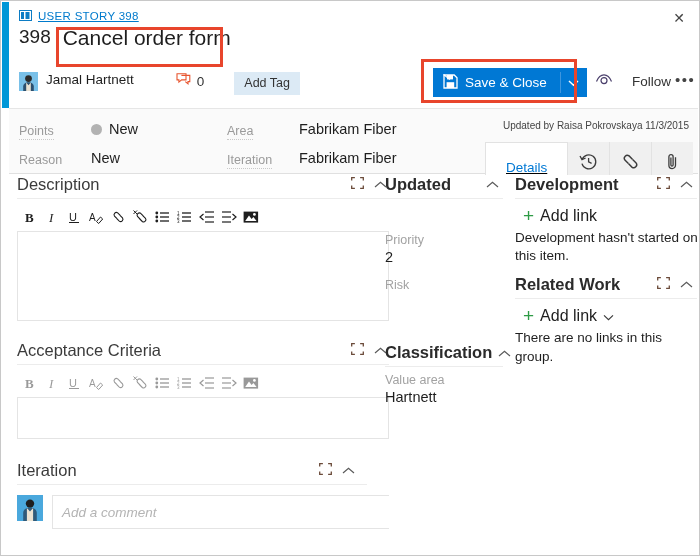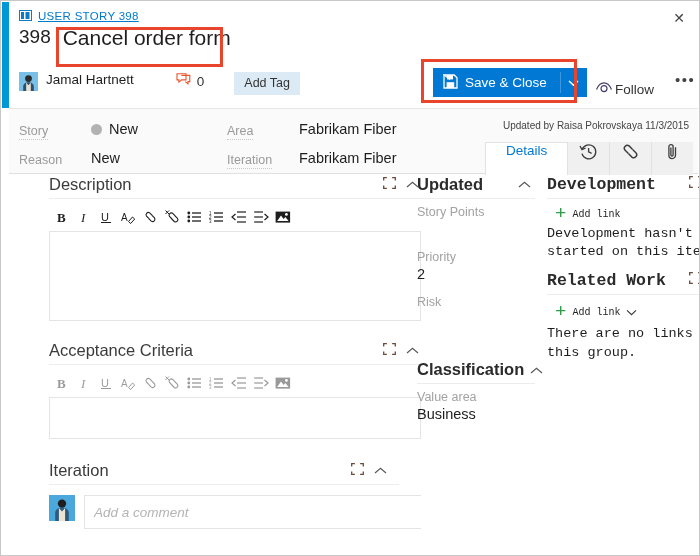--- a/index.html
+++ b/index.html
@@ -113,23 +113,23 @@
     font-size: 13.5px;
     white-space: nowrap;
   }
   .save-close .sc-div { width: 1px; background: #3e96de; margin: 4px 0; }
   .save-close .sc-caret {
     display: flex; align-items: center; justify-content: center;
     width: 26px;
   }
   .follow-btn {
     position: absolute;
-    left: 586px; top: 78px;
+    left: 586px; top: 70px;
     display: flex; align-items: center;
-    gap: 2px;
+    gap: 19px;
     cursor: pointer;
   }
   .follow-btn .lbl { font-size: 13.5px; color: #333; }
   .more-btn {
     position: absolute;
     left: 666px; top: 73px;
     cursor: pointer;
     color: #444;
     font-size: 15px;
     letter-spacing: 1.5px;
@@ -185,48 +185,48 @@
   }
 
   
   .tabstrip {
     position: absolute;
     left: 484px; top: 141px;
     display: flex; align-items: stretch;
     height: 33px;
   }
   .tab {
-    display: flex; align-items: flex-start; justify-content: center;
+    display: flex; align-items: flex-end; justify-content: center;
     min-width: 42px;
     padding: 0 6px;
     background: #f0f0f0;
     border-left: 1px solid #e2e2e2;
     cursor: pointer;
+    text-decoration: underline;
   }
   .tab:first-child { border-left: 1px solid #e2e2e2; }
   .tab.active {
     background: #ffffff;
     border-top: 1px solid #e2e2e2;
   }
   .tab .tab-label {
     font-size: 13.5px;
     color: #0078d4;
     padding: 0 14px;
   }
 
   
   .body {
     position: absolute;
     left: 8px; top: 174px; right: 1px; bottom: 1px;
     background: #ffffff;
-    margin-left: 32px;
   }
   .col-left  { position: absolute; left: 8px; top: 0; width: 372px; }
   .col-mid   { position: absolute; left: 376px; top: 0; width: 128px; }
-  .col-right { position: absolute; left: 506px; top: 0; width: 186px; font-family: Liberation Mono, monospace; }
+  .col-right { position: absolute; left: 506px; top: 0; width: 186px; }
 
   .section { margin-bottom: 2px; }
   .sec-head {
     position: relative;
     display: flex; align-items: baseline;
     padding-bottom: 4px;
   }
   .sec-title {
     font-size: 16.5px;
     color: #3b3b3b;
@@ -278,21 +278,21 @@
     gap: 6px;
     margin: 8px 0 4px 8px;
     cursor: pointer;
   }
   .addlink .plus {
     color: #2e9b46;
     font-size: 19px;
     line-height: 14px;
     font-weight: 400;
   }
-  .addlink .lbl { font-size: 10px; color: #1e1e1e; }
+  .addlink .lbl { font-size: 16px; color: #1e1e1e; }
   .hint {
     font-size: 13.5px;
     color: #1e1e1e;
     line-height: 1.35;
     margin: 2px 0 10px 0;
   }
 
   .comment-row {
     display: flex; align-items: flex-start;
     margin-top: 10px;
@@ -402,21 +402,21 @@
       <span class="lbl">Follow</span>
     </div>
 
     <div class="more-btn">•••</div>
 
     <div class="close-btn">✕</div>
   </div>
 
   <div class="fields-strip">
     <div class="fgroup" style="left:10px; top:12px;">
-      <span class="flabel">Story</span>
+      <span class="flabel">Points</span>
     </div>
     <div class="fgroup" style="left:82px; top:11px;">
       <span class="state-dot"></span><span class="fvalue">New</span>
     </div>
 
     <div class="fgroup" style="left:10px; top:41px;">
       <span class="flabel plain">Reason</span>
     </div>
     <div class="fgroup" style="left:82px; top:40px;">
       <span class="fvalue">New</span>
@@ -730,21 +730,20 @@
           <span class="sec-ctrls" style="right:14px;">
             <span>
               <svg width="13" height="8" viewBox="0 0 13 8">
                 <polyline points="1,6 6.5,1.4 12,6" fill="none" stroke="#5a5a5a" stroke-width="1.2"></polyline>
               </svg>
             </span>
           </span>
         </div>
         <div class="sec-rule" style="margin-right:10px;"></div>
 
-        <div class="field-lbl" style="margin-top:6px;">Story Points</div>
         <div class="field-val"></div>
 
         <div class="field-lbl">Priority</div>
         <div class="field-val">2</div>
 
         <div class="field-lbl">Risk</div>
         <div class="field-val"></div>
       </div>
 
       <div class="section" style="margin-top:30px;">
@@ -752,21 +751,21 @@
           <span class="sec-title bold">Classification</span>
           <span style="margin-left:6px;">
             <svg width="13" height="8" viewBox="0 0 13 8">
               <polyline points="1,6 6.5,1.4 12,6" fill="none" stroke="#5a5a5a" stroke-width="1.2"></polyline>
             </svg>
           </span>
         </div>
         <div class="sec-rule" style="margin-right:10px;"></div>
 
         <div class="field-lbl" style="margin-top:6px;">Value area</div>
-        <div class="field-val">Business</div>
+        <div class="field-val">Hartnett</div>
       </div>
     </div>
 
     <div class="col-right">
 
       <div class="section">
         <div class="sec-head">
           <span class="sec-title bold">Development</span>
           <span class="sec-ctrls" style="right:8px;">
             <span>

